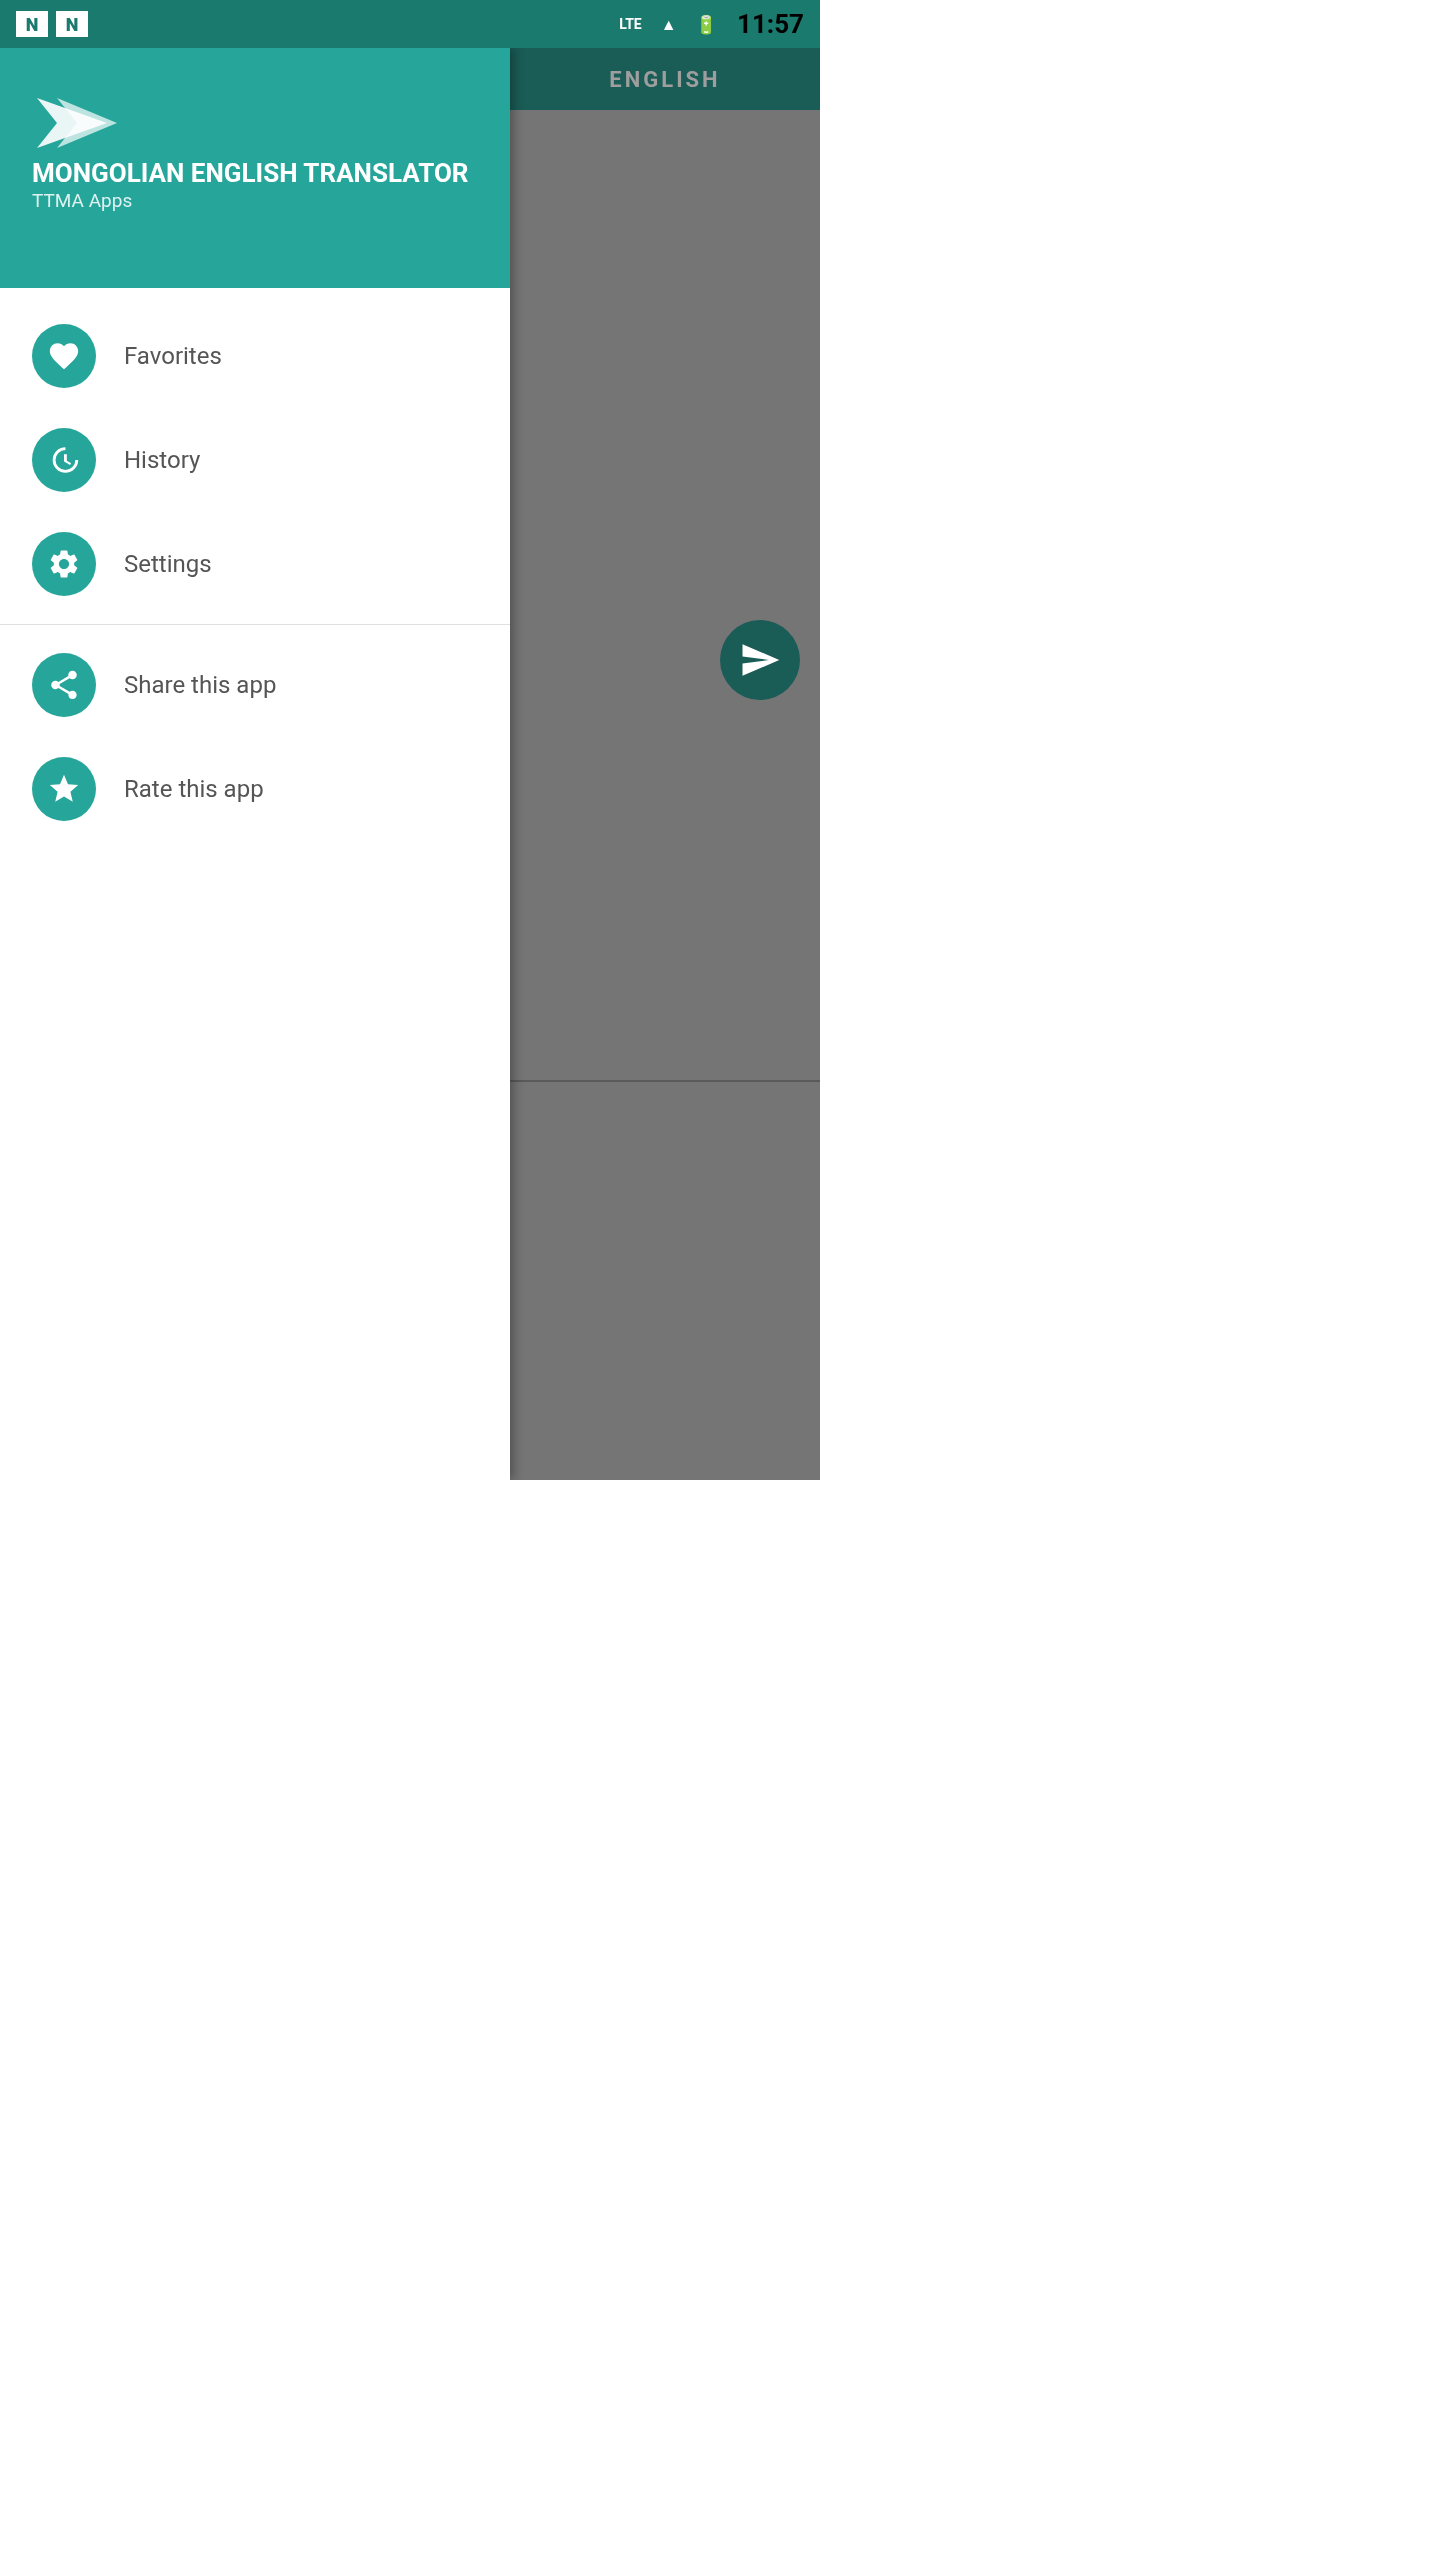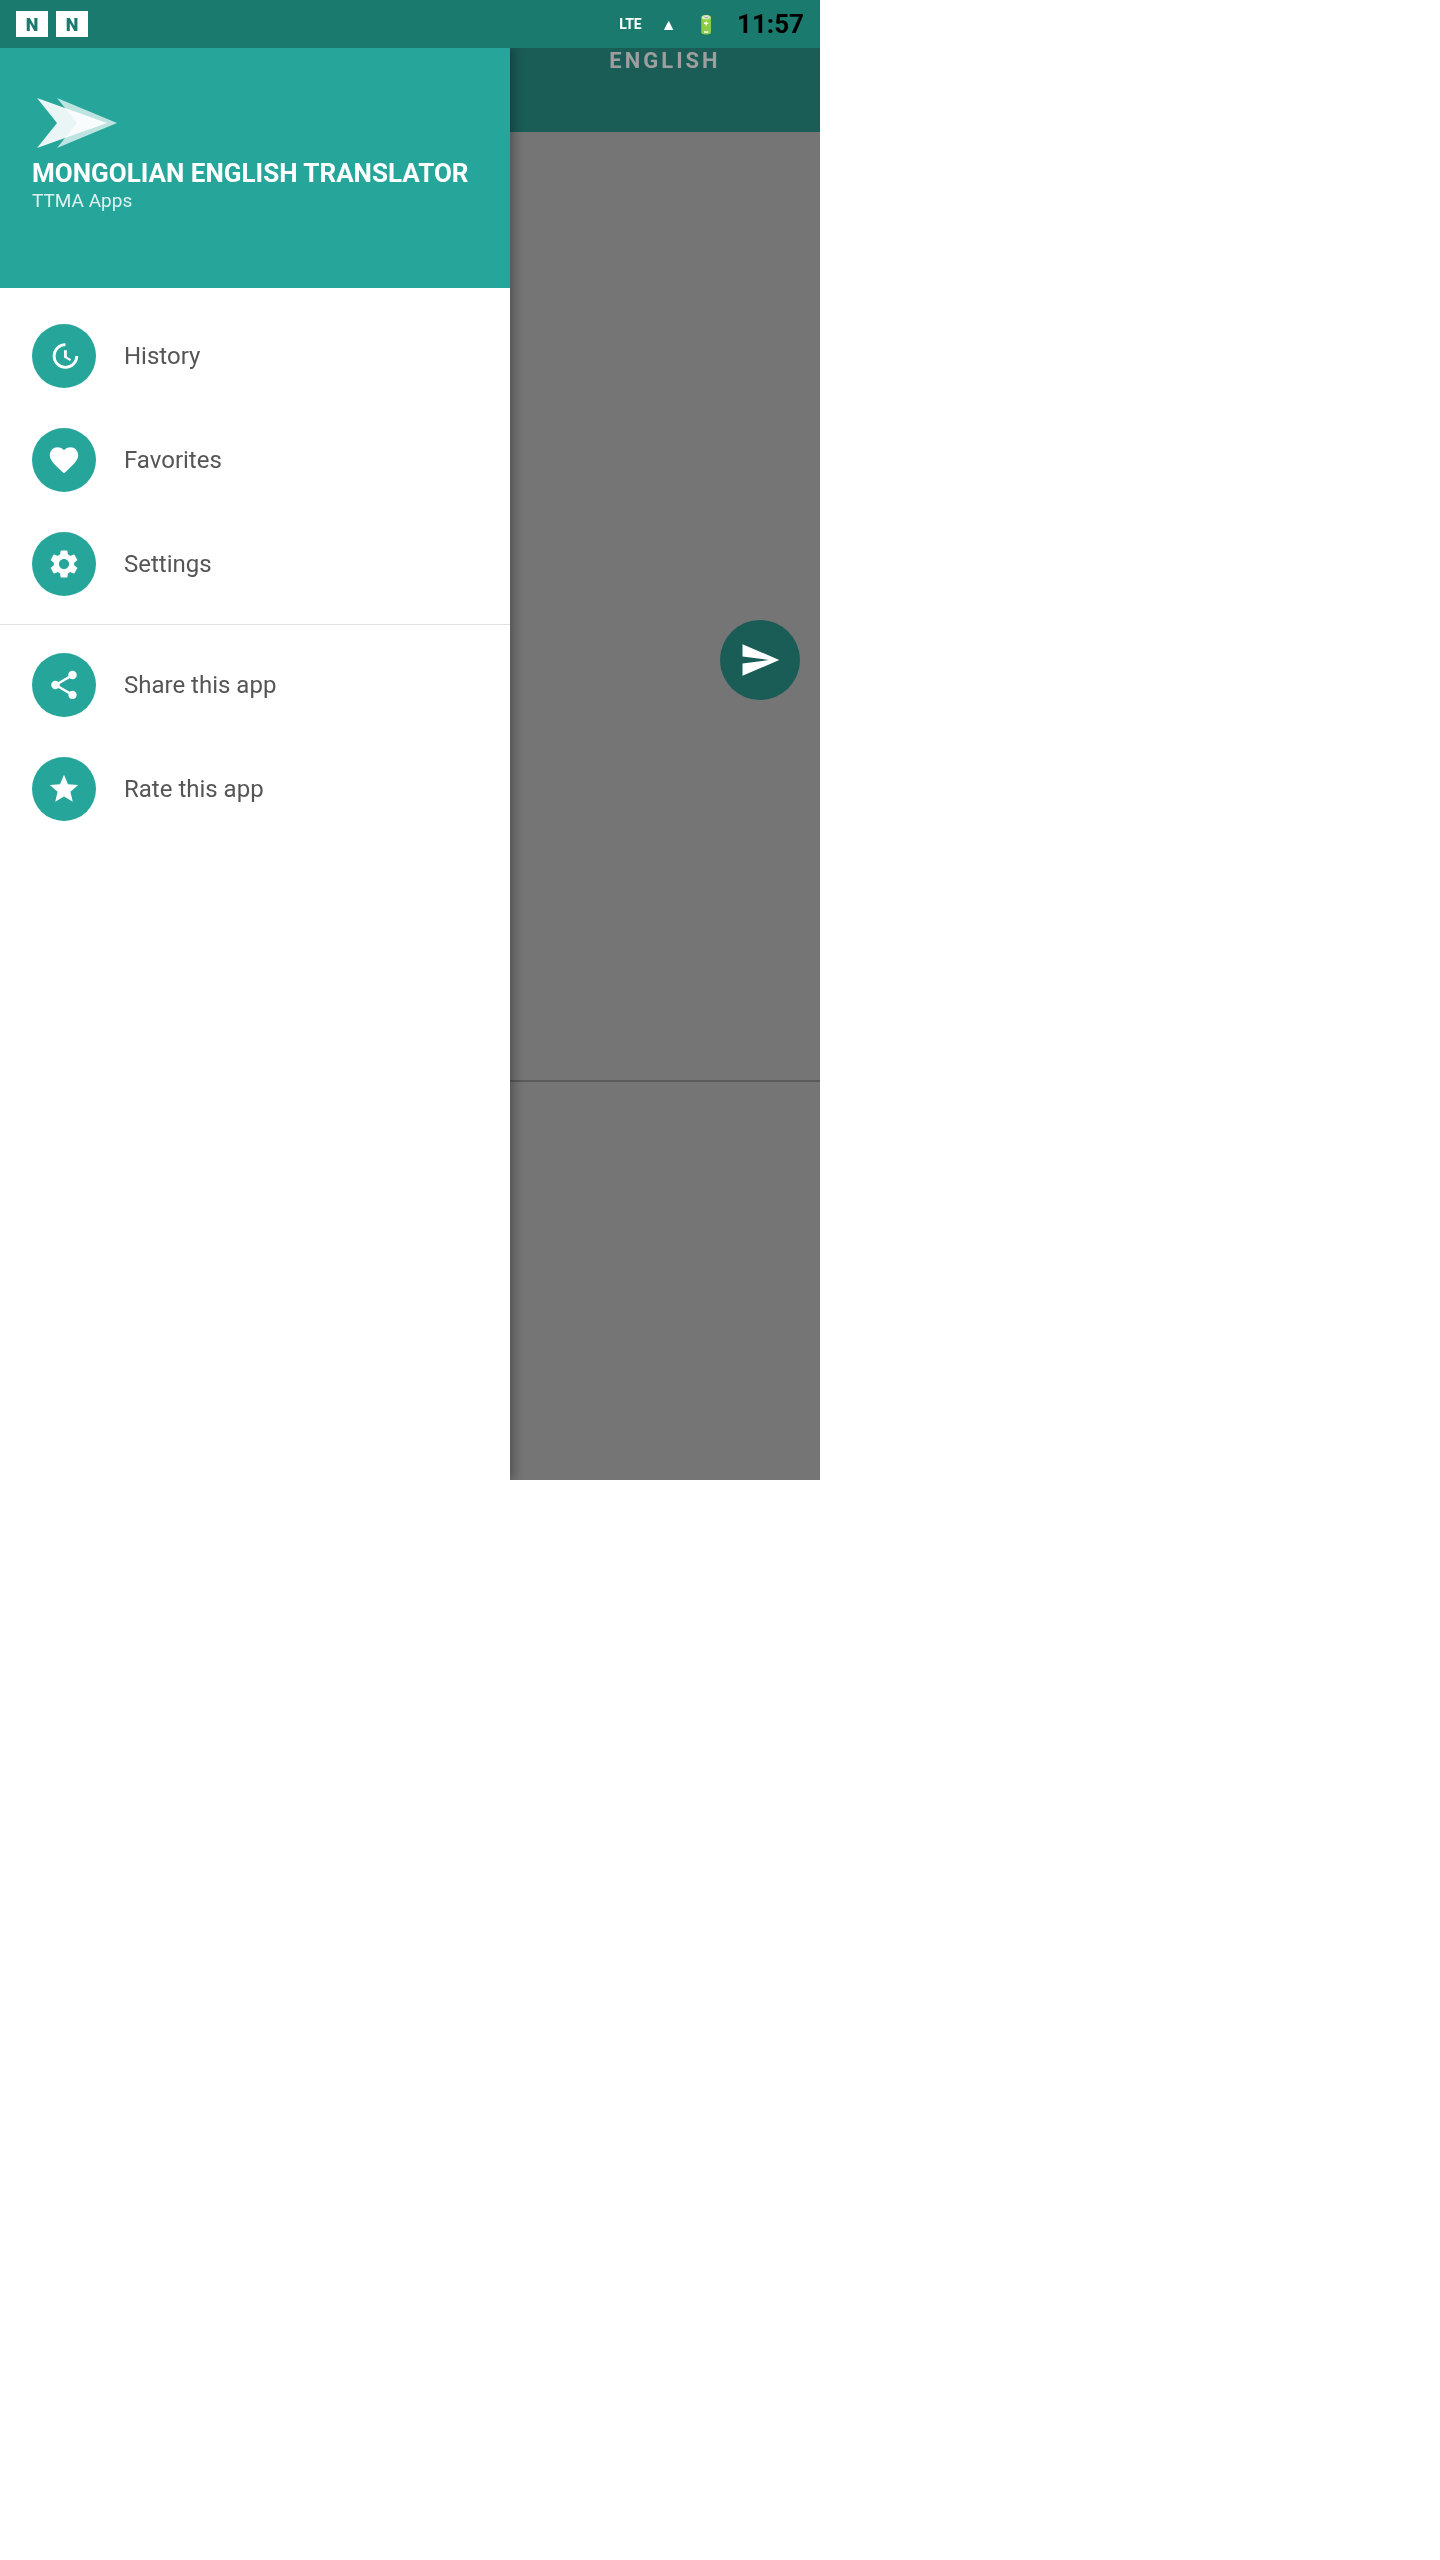--- a/index.html
+++ b/index.html
@@ -150,23 +150,23 @@
     .right-panel {
       flex: 1;
       background: #757575;
       position: relative;
       display: flex;
       flex-direction: column;
     }
 
     .right-panel-header {
       background: #1a5c56;
-      height: 84px;
-      display: flex;
-      align-items: flex-start;
+      height: 62px;
+      display: flex;
+      align-items: center;
       justify-content: center;
     }
 
     .right-panel-header-text {
       color: #9e9e9e;
       font-size: 22px;
       font-weight: bold;
       letter-spacing: 3px;
     }
 
@@ -251,33 +251,33 @@
       </svg>
       <div class="app-title">MONGOLIAN ENGLISH TRANSLATOR</div>
       <div class="app-subtitle">TTMA Apps</div>
     </div>
 
     <div class="drawer-items">
 
       <div class="drawer-item">
         <div class="drawer-icon-circle">
           <svg viewBox="0 0 24 24" xmlns="http://www.w3.org/2000/svg">
+            <path d="M12 21.35l-1.45-1.32C5.4 15.36 2 12.28 2 8.5 2 5.42 4.42 3 7.5 3c1.74 0 3.41.81 4.5 2.09C13.09 3.81 14.76 3 16.5 3 19.58 3 22 5.42 22 8.5c0 3.78-3.4 6.86-8.55 11.54L12 21.35z"></path>
+          </svg>
+        </div>
+        <span class="drawer-item-label">Favorites</span>
+      </div>
+
+      <div class="drawer-item">
+        <div class="drawer-icon-circle">
+          <svg viewBox="0 0 24 24" xmlns="http://www.w3.org/2000/svg">
             <path d="M13 3a9 9 0 1 0 9 9h-2a7 7 0 1 1-7-7V3zm1 5h-2v5l4.25 2.52.75-1.23-3-1.79V8z"></path>
           </svg>
         </div>
         <span class="drawer-item-label">History</span>
-      </div>
-
-      <div class="drawer-item">
-        <div class="drawer-icon-circle">
-          <svg viewBox="0 0 24 24" xmlns="http://www.w3.org/2000/svg">
-            <path d="M12 21.35l-1.45-1.32C5.4 15.36 2 12.28 2 8.5 2 5.42 4.42 3 7.5 3c1.74 0 3.41.81 4.5 2.09C13.09 3.81 14.76 3 16.5 3 19.58 3 22 5.42 22 8.5c0 3.78-3.4 6.86-8.55 11.54L12 21.35z"></path>
-          </svg>
-        </div>
-        <span class="drawer-item-label">Favorites</span>
       </div>
 
       <div class="drawer-item">
         <div class="drawer-icon-circle">
           <svg viewBox="0 0 24 24" xmlns="http://www.w3.org/2000/svg">
             <path d="M19.14 12.94c.04-.3.06-.61.06-.94s-.02-.64-.07-.94l2.03-1.58c.18-.14.23-.41.12-.61l-1.92-3.32c-.12-.22-.37-.29-.59-.22l-2.39.96c-.5-.38-1.03-.7-1.62-.94l-.36-2.54c-.04-.24-.24-.41-.48-.41h-3.84c-.24 0-.43.17-.47.41l-.36 2.54c-.59.24-1.13.57-1.62.94l-2.39-.96c-.22-.08-.47 0-.59.22L2.74 8.87c-.12.21-.08.47.12.61l2.03 1.58c-.05.3-.09.63-.09.94s.02.64.07.94l-2.03 1.58c-.18.14-.23.41-.12.61l1.92 3.32c.12.22.37.29.59.22l2.39-.96c.5.38 1.03.7 1.62.94l.36 2.54c.05.24.24.41.48.41h3.84c.24 0 .44-.17.47-.41l.36-2.54c.59-.24 1.13-.56 1.62-.94l2.39.96c.22.08.47 0 .59-.22l1.92-3.32c.12-.22.07-.47-.12-.61l-2.01-1.58zM12 15.6c-1.98 0-3.6-1.62-3.6-3.6s1.62-3.6 3.6-3.6 3.6 1.62 3.6 3.6-1.62 3.6-3.6 3.6z"></path>
           </svg>
         </div>
         <span class="drawer-item-label">Settings</span>
       </div>

